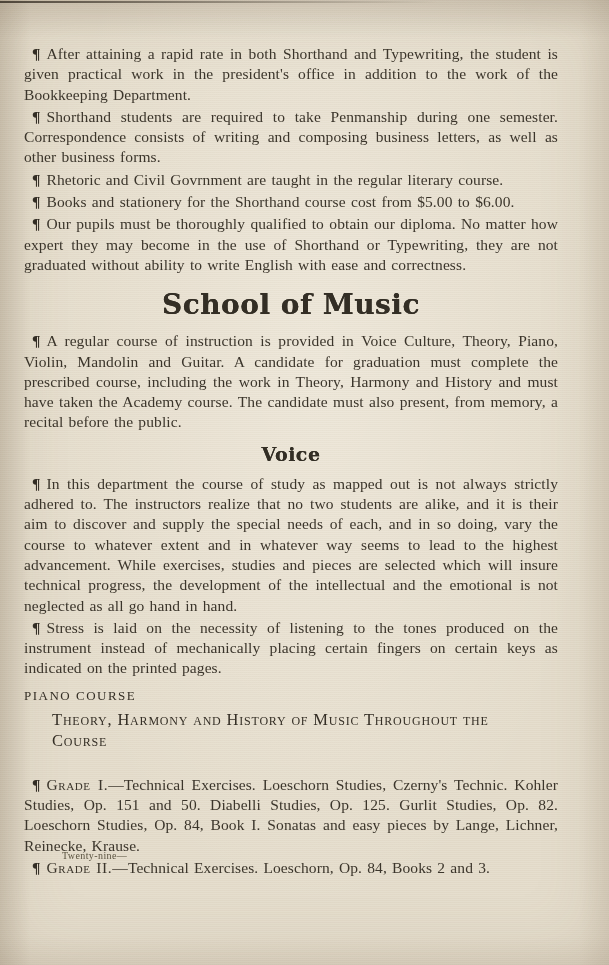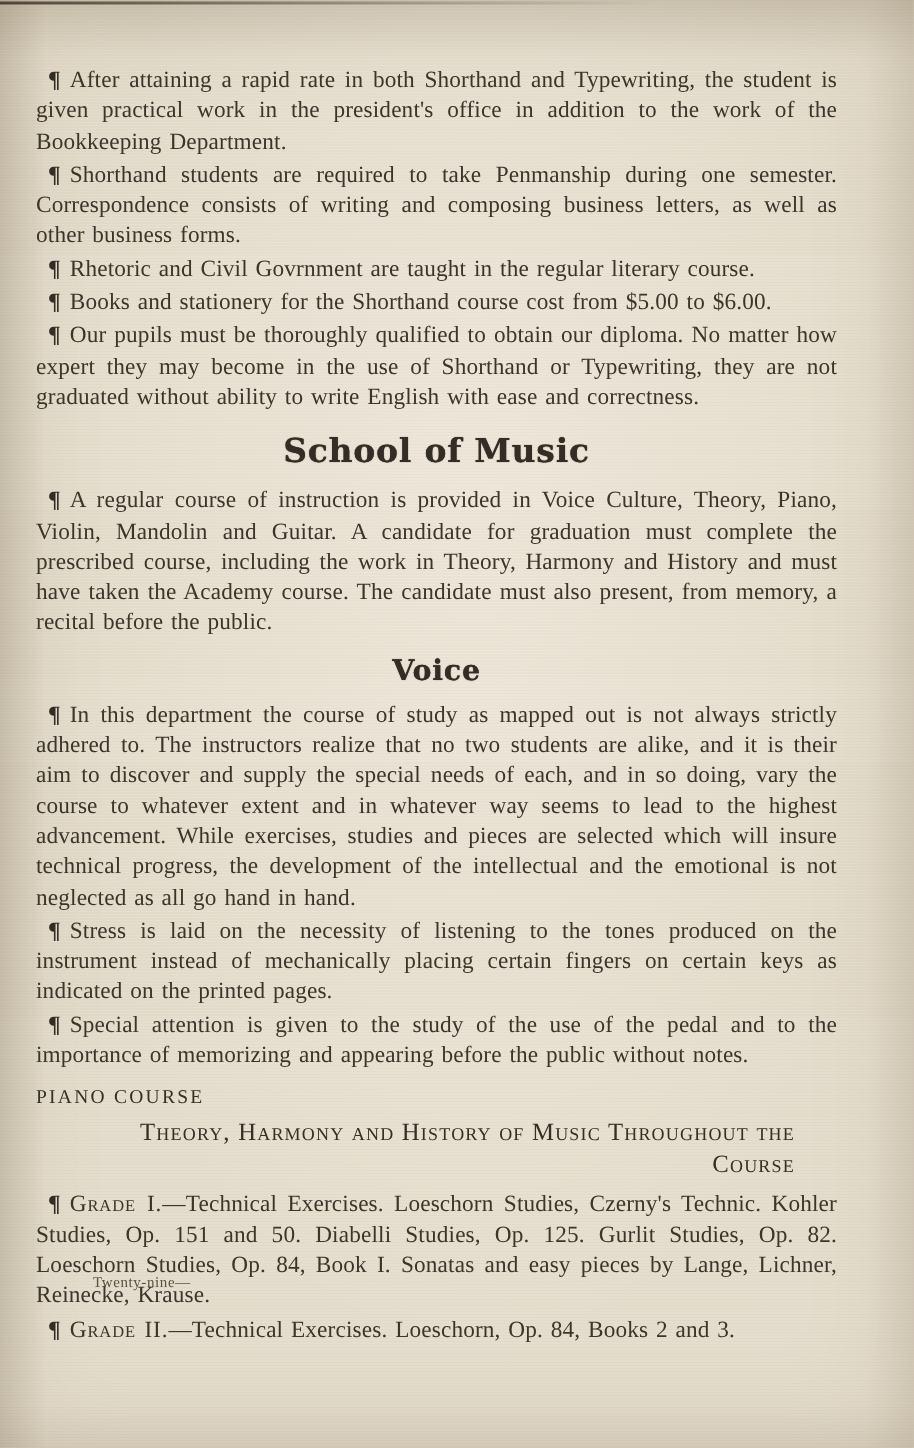--- a/index.html
+++ b/index.html
@@ -45,40 +45,40 @@
     color: #332e25;
   }
   h2.blackletter {
     text-align: center;
     font-family: "DejaVu Serif", serif;
     font-weight: 700;
     color: #332e25;
     letter-spacing: 0.5px;
     text-shadow: 0 0 0.6px currentColor;
   }
-  h2.heading-music { font-size: 22px; margin: 13px 0 10px; text-align: center; }
+  h2.heading-music { font-size: 28px; margin: 13px 0 10px; text-align: center; }
   h2.heading-piano { font-size: 19px; margin: 10px 0 9px; }
   h1.course-title {
     text-align: left;
     font-size: 13px;
     font-weight: 400;
     color: #352f26;
     letter-spacing: 1.5px;
     margin: 9px 0 5px;
   }
   h3.course-subtitle {
-    text-align: right;
+    text-align: left;
     font-variant: small-caps;
     font-weight: 400;
     font-size: 16.5px;
     line-height: 21px;
     color: #352f26;
     letter-spacing: 0.8px;
     max-width: 478px;
-    margin: 0 auto 7px;
+    margin: 0 auto 24px;
   }
   .smallcaps { font-variant: small-caps; letter-spacing: 0.6px; }
   .page-number {
     position: absolute;
     left: 62px; top: 850px;
     font-size: 10px;
     letter-spacing: 0.4px;
     color: #59523f;
   }
 </style>
@@ -95,21 +95,20 @@
     <p class="para"><span class="pilcrow">¶</span><span>Rhetoric and Civil Govrnment are taught in the regular literary course.</span></p>
     <p class="para"><span class="pilcrow">¶</span><span>Books and stationery for the Shorthand course cost from $5.00 to $6.00.</span></p>
     <p class="para"><span class="pilcrow">¶</span><span>Our pupils must be thoroughly qualified to obtain our diploma. No matter how expert they may become in the use of Shorthand or Typewriting, they are not graduated without ability to write English with ease and correctness.</span></p>
 
     <h2 class="blackletter heading-music">School of Music</h2>
     <p class="para"><span class="pilcrow">¶</span><span>A regular course of instruction is provided in Voice Culture, Theory, Piano, Violin, Mandolin and Guitar. A candidate for graduation must complete the prescribed course, including the work in Theory, Harmony and History and must have taken the Academy course. The candidate must also present, from memory, a recital before the public.</span></p>
 
     <h2 class="blackletter heading-piano">Voice</h2>
     <p class="para"><span class="pilcrow">¶</span><span>In this department the course of study as mapped out is not always strictly adhered to. The instructors realize that no two students are alike, and it is their aim to discover and supply the special needs of each, and in so doing, vary the course to whatever extent and in whatever way seems to lead to the highest advancement. While exercises, studies and pieces are selected which will insure technical progress, the development of the intellectual and the emotional is not neglected as all go hand in hand.</span></p>
     <p class="para"><span class="pilcrow">¶</span><span>Stress is laid on the necessity of listening to the tones produced on the instrument instead of mechanically placing certain fingers on certain keys as indicated on the printed pages.</span></p>
-    <p class="para"><span class="pilcrow">¶</span><span>Special attention is given to the study of the use of the pedal and to the importance of memorizing and appearing before the public without notes.</span></p>
 
     <h1 class="course-title">PIANO COURSE</h1>
     <h3 class="course-subtitle">Theory, Harmony and History of Music Throughout the Course</h3>
 
     <p class="para"><span class="pilcrow">¶</span><span class="smallcaps">Grade I.</span><span>—Technical Exercises. Loeschorn Studies, Czerny's Technic. Kohler Studies, Op. 151 and 50. Diabelli Studies, Op. 125. Gurlit Studies, Op. 82. Loeschorn Studies, Op. 84, Book I. Sonatas and easy pieces by Lange, Lichner, Reinecke, Krause.</span></p>
     <p class="para"><span class="pilcrow">¶</span><span class="smallcaps">Grade II.</span><span>—Technical Exercises. Loeschorn, Op. 84, Books 2 and 3.</span></p>
 
   </div>
 
   <div class="page-number">Twenty-nine—</div>

